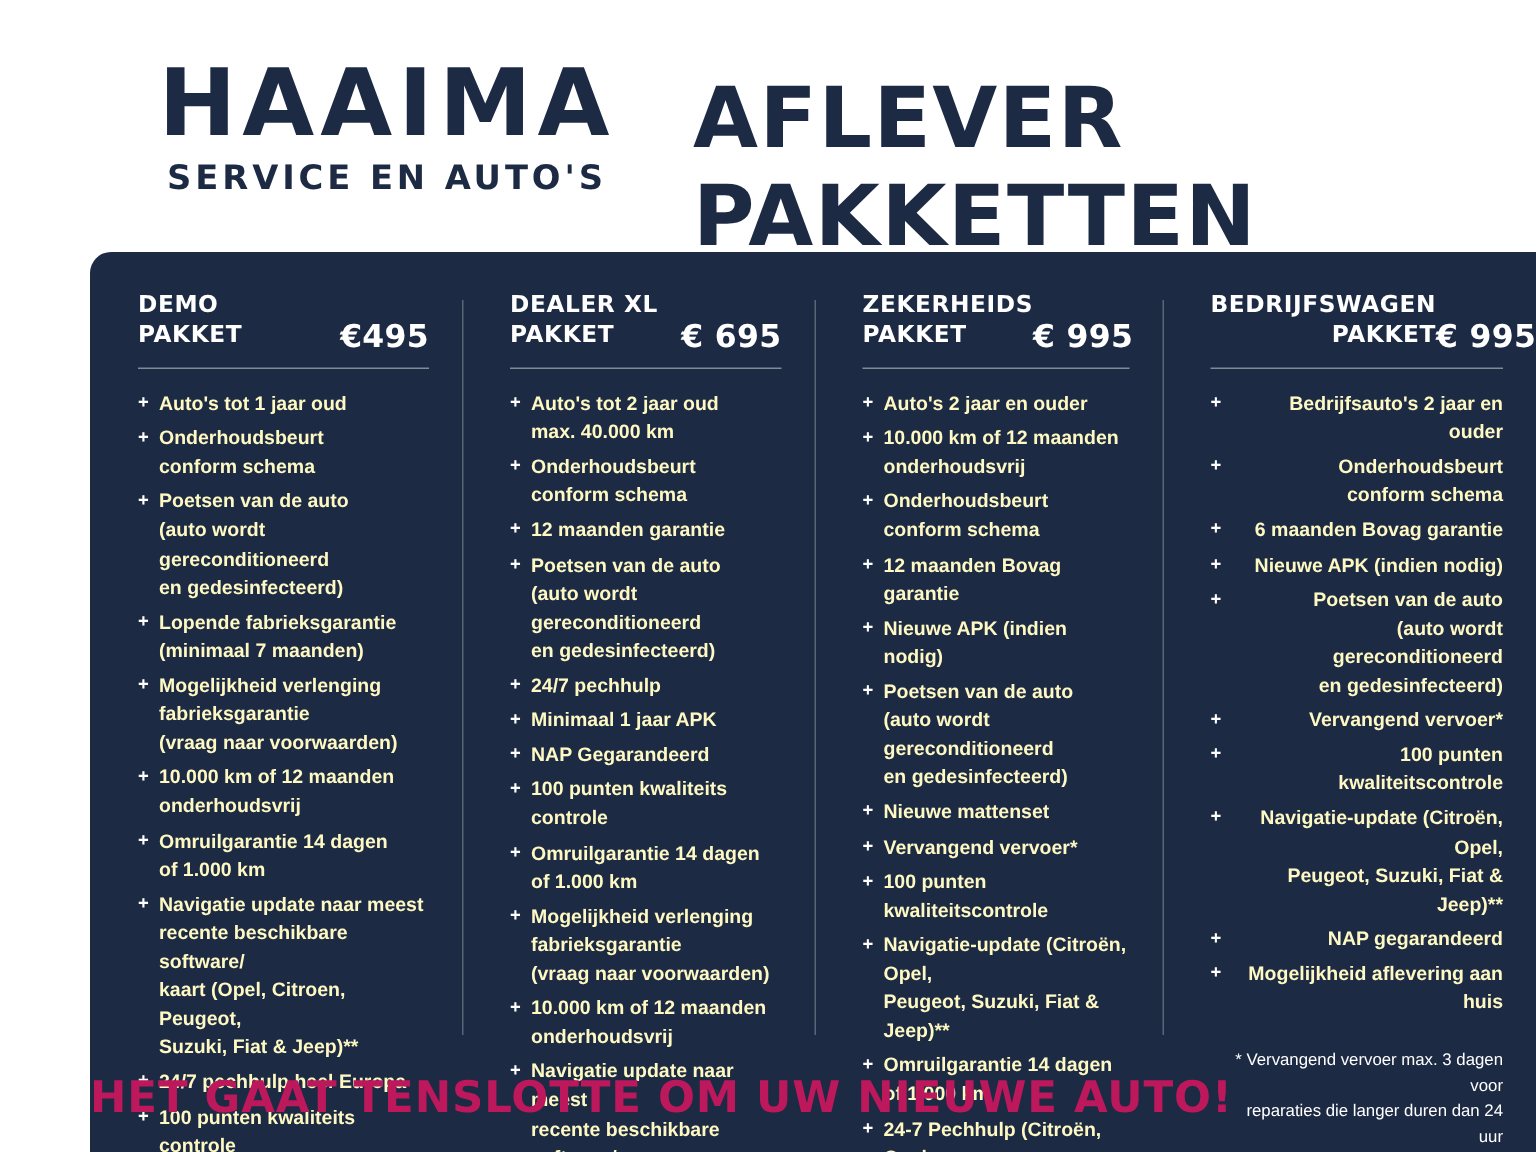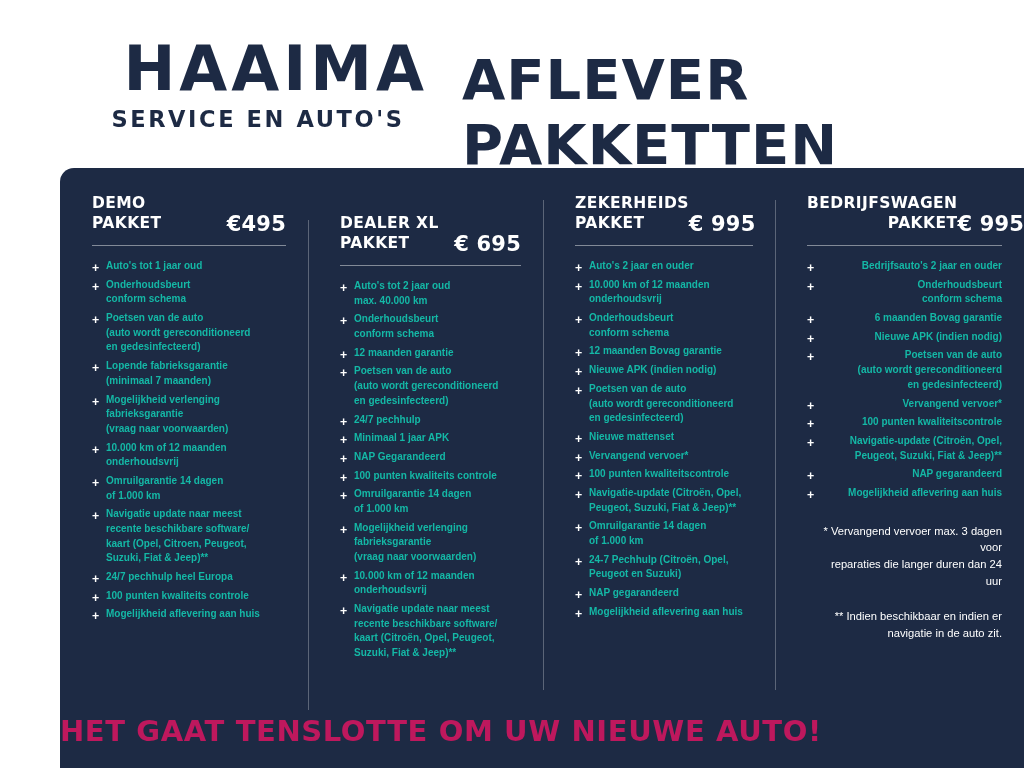--- a/index.html
+++ b/index.html
@@ -28,21 +28,20 @@
     width: 340px;
     text-align: center;
   }
   .brand-name {
     font-size: 62px;
     font-weight: bold;
     letter-spacing: 4px;
     color: #1d2a44;
     line-height: 1;
     font-family: "DejaVu Sans", sans-serif;
-    text-align: right;
   }
   .brand-sub {
     margin-top: 6px;
     font-size: 22.5px;
     letter-spacing: 2.6px;
     color: #1d2a44;
     font-family: "DejaVu Sans", sans-serif;
     font-weight: bold;
   }
   .title {
@@ -69,21 +68,21 @@
     width: 100%;
     height: 100%;
     padding: 26px 0 20px 0;
   }
   .col {
     position: relative;
     padding: 0 22px 0 32px;
     flex: 0 0 auto;
   }
   .col-1 { width: 248px; }
-  .col-2 { width: 235px; margin-top: 20px; }
+  .col-2 { width: 235px; }
   .col-3 { width: 232px; }
   .col-4 { width: 249px; text-align: right; }
   .divider {
     position: absolute;
     left: 0; top: 6px;
     width: 1px; height: 490px;
     background: rgba(255,255,255,0.28);
   }
 
   .col-head {
@@ -116,22 +115,22 @@
     width: 100%;
   }
 
   ul.items {
     list-style: none;
     margin: 13px 0 0 0;
     padding: 0;
   }
   ul.items li {
     position: relative;
-    color: #14b8a6;
-    font-size: 10px;
+    color: #fef9c3;
+    font-size: 13px;
     line-height: 1.47;
     padding-left: 14px;
     margin-bottom: 4px;
     font-family: "Liberation Sans", sans-serif;
     white-space: pre-line;
   }
   ul.items li:before {
     content: "+";
     position: absolute;
     left: 0; top: 0;

